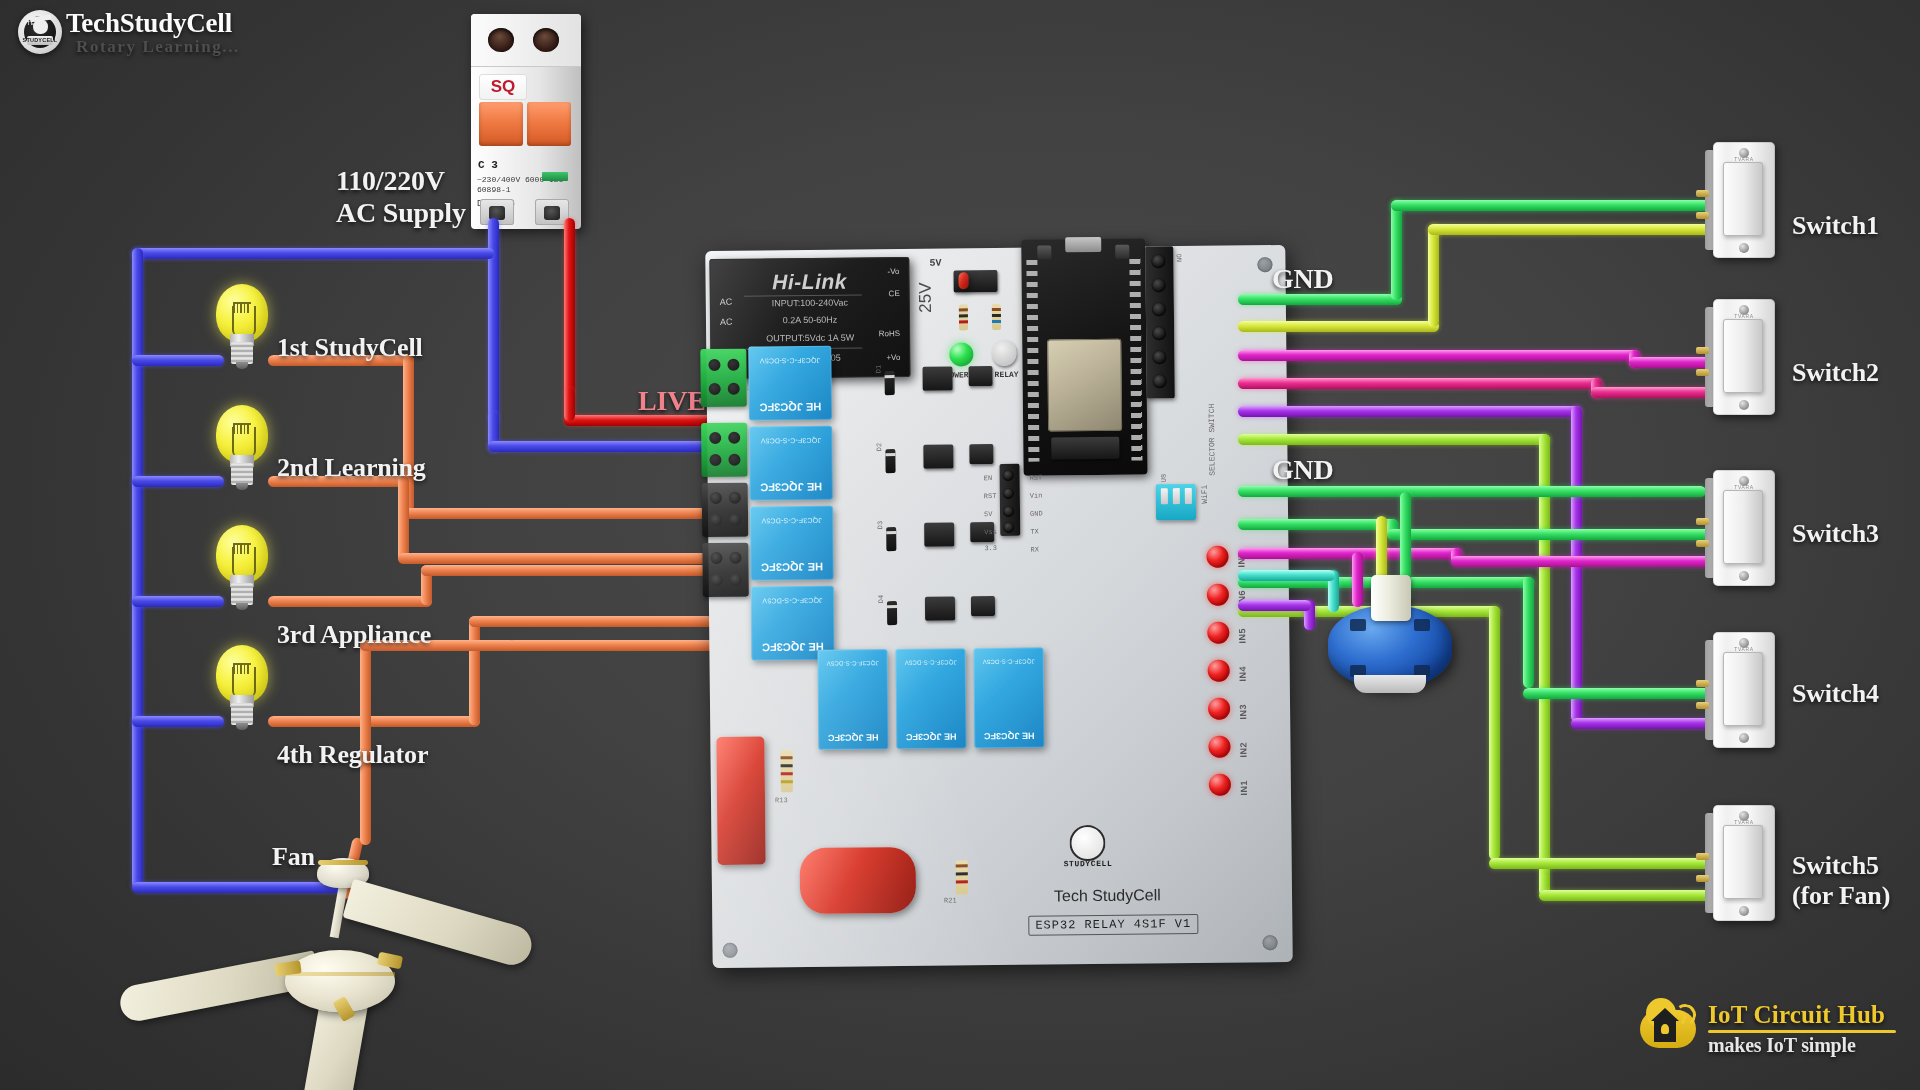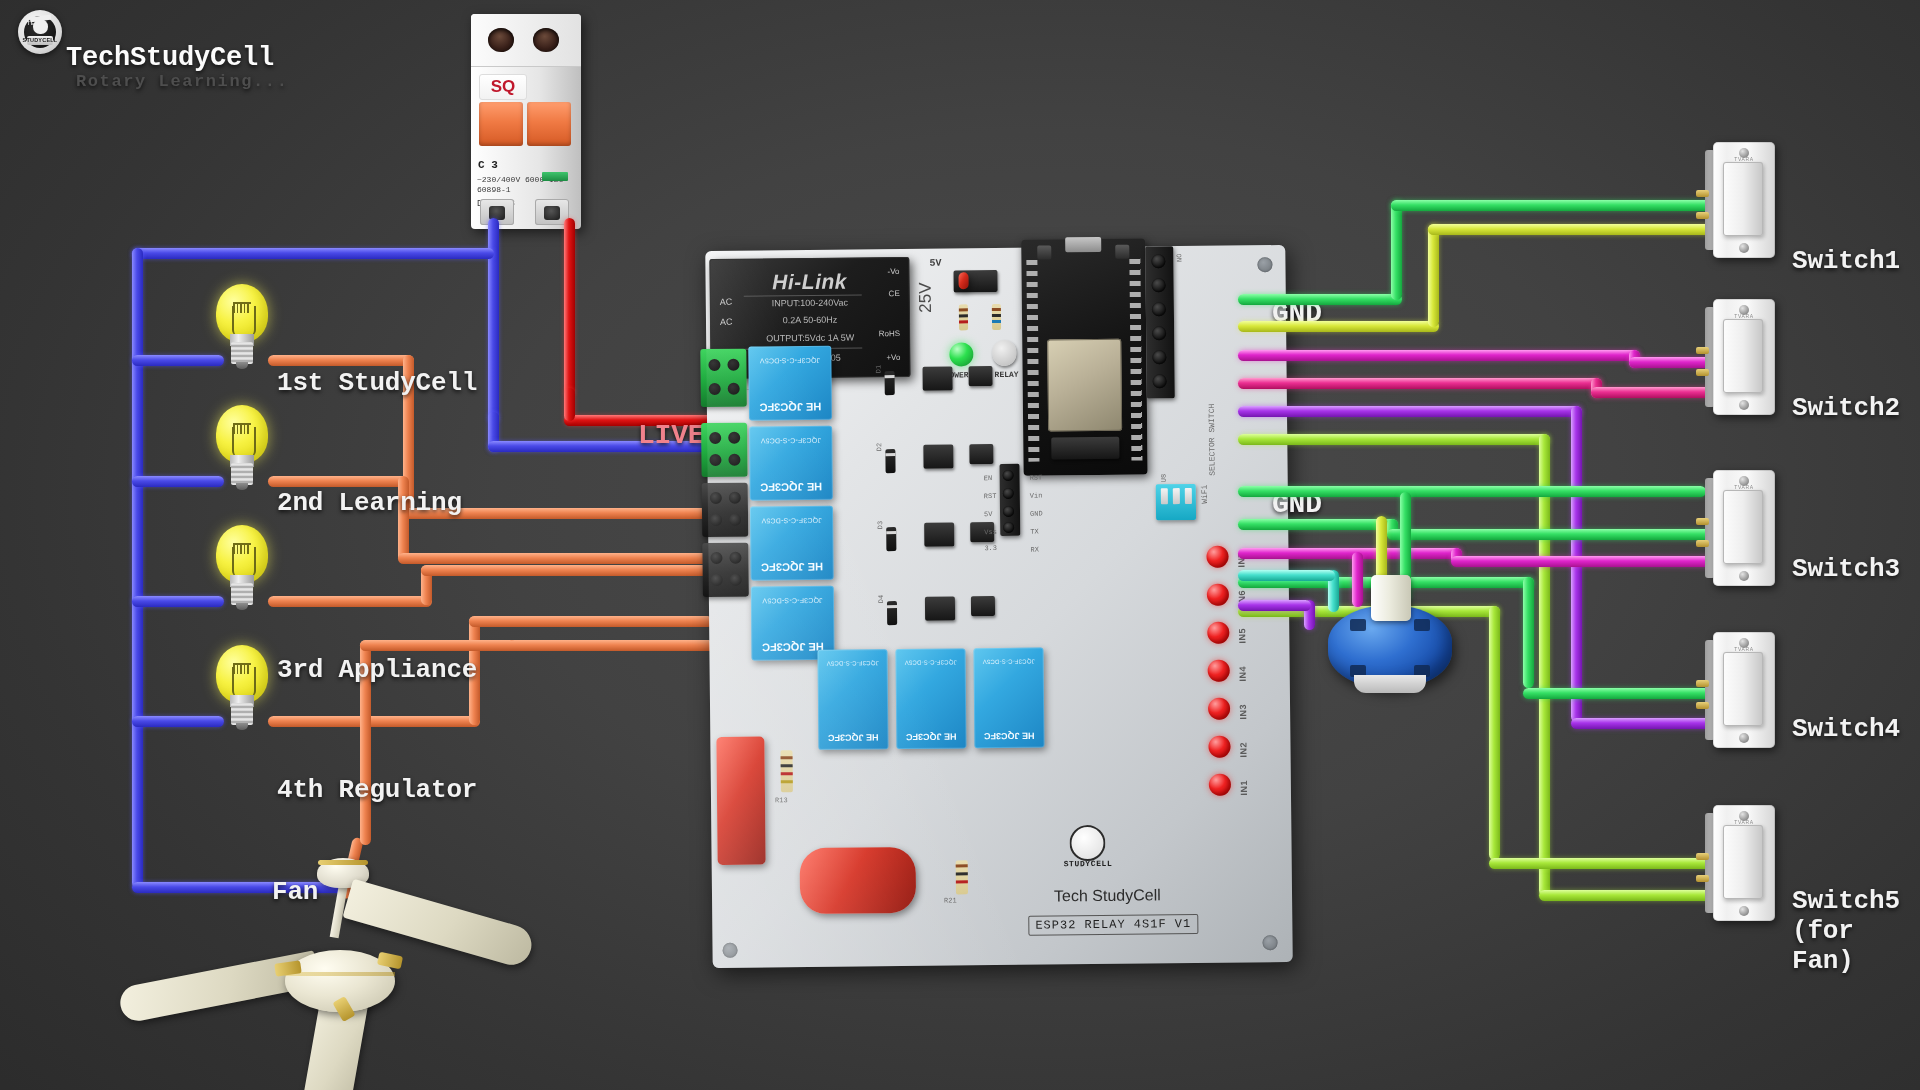--- a/index.html
+++ b/index.html
@@ -11,25 +11,24 @@
   }
   #stage{
     position:relative;width:1920px;height:1090px;
     background:
       radial-gradient(ellipse 1400px 900px at 55% 45%, #4a4a4a 0%, #424242 40%, #343434 75%, #2c2c2c 100%);
   }
   .abs{position:absolute;}
   
   .lbl{
     position:absolute;color:#f2f2f2;font-weight:bold;
-    font-family:Liberation Mono, monospace;
+    font-family:Liberation Serif, serif;
     line-height:1.16;letter-spacing:-0.2px;
     text-shadow:0 2px 4px rgba(0,0,0,.75);
     white-space:pre-line;
-    margin-top:35px;
   }
   .lbl-28{font-size:28px;}
   .lbl-26{font-size:26px;}
   .lbl-live{color:#f0828c;font-size:28px;font-weight:bold;
             text-shadow:0 2px 4px rgba(0,0,0,.8);}
   
   .wire{position:absolute;border-radius:7px;}
   .wire.h{height:11px;}
   .wire.v{width:11px;}
   .w-blue   {background:linear-gradient(to bottom,#8a8aff 0%,#4a4ae8 45%,#2a2ac0 100%);
@@ -309,20 +308,22 @@
     <div class="brk-green"></div>
     <div class="brk-txt2">DZ50-63</div>
     <div class="brk-term" style="left:9px;">
         <i></i>
       </div>
     <div class="brk-term" style="left:64px;">
         <i></i>
       </div>
   </div>
 
+  <div class="lbl lbl-28" style="left:336px;top:165px;">110/220V
+AC Supply</div>
 
   <div class="wire v w-blue" style="left:488px;top:218px;height:205px;"></div>
   <div class="wire h w-blue" style="left:132px;top:248px;width:362px;"></div>
   <div class="wire v w-blue" style="left:132px;top:248px;height:640px;"></div>
 
   <div class="wire h w-blue" style="left:132px;top:355px;width:92px;"></div>
   <div class="wire h w-blue" style="left:132px;top:476px;width:92px;"></div>
   <div class="wire h w-blue" style="left:132px;top:596px;width:92px;"></div>
   <div class="wire h w-blue" style="left:132px;top:716px;width:92px;"></div>
   <div class="wire h w-blue" style="left:132px;top:882px;width:230px;"></div>
@@ -752,14 +753,27 @@
     <div class="screw t"></div>
     <div class="brand">TVARA</div>
     <div class="rocker"></div>
     <div class="screw b"></div>
     <div class="term" style="top:48px;"></div>
       <div class="term" style="top:70px;"></div>
   </div>
   <div class="lbl lbl-26" style="left:1792px;top:851px;">Switch5
 (for Fan)</div>
 
+  <div class="abs" style="left:1640px;top:1000px;width:270px;height:70px;">
+    <div class="hub-badge" style="left:0;top:2px;">
+      <div class="cloud"></div>
+      <div class="roof"></div>
+      <div class="house"></div>
+      <div class="bulbicon"></div>
+      <div class="arc" style="left:34px;top:2px;width:16px;height:16px;transform:rotate(10deg);"></div>
+      <div class="arc" style="left:30px;top:8px;width:10px;height:10px;transform:rotate(10deg);"></div>
+    </div>
+    <div class="lbl" style="left:68px;top:0px;font-size:25px;color:#eec92e;letter-spacing:.2px;">IoT Circuit Hub</div>
+    <div class="abs" style="left:68px;top:30px;width:188px;height:3px;background:#eec92e;border-radius:2px;"></div>
+    <div class="lbl" style="left:68px;top:34px;font-size:20px;color:#e6e6e6;">makes IoT simple</div>
+  </div>
 
 </div>
 
 </body></html>

